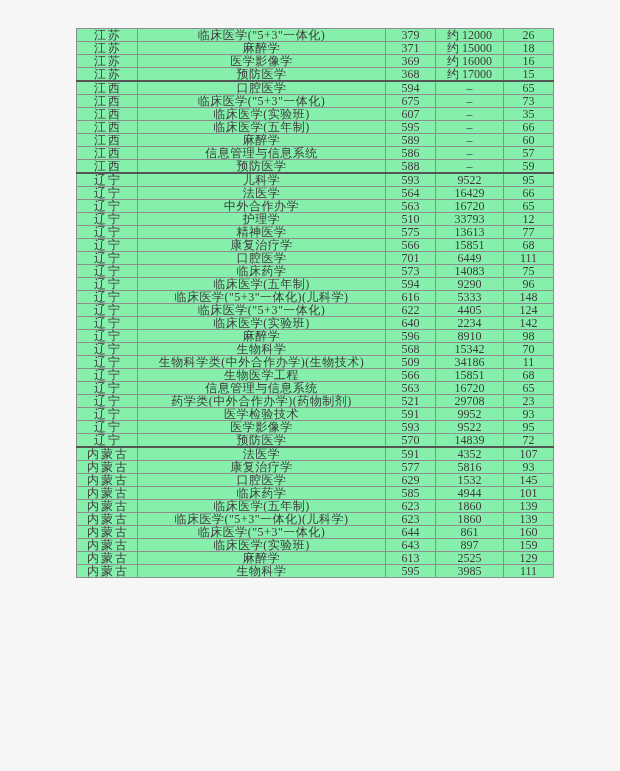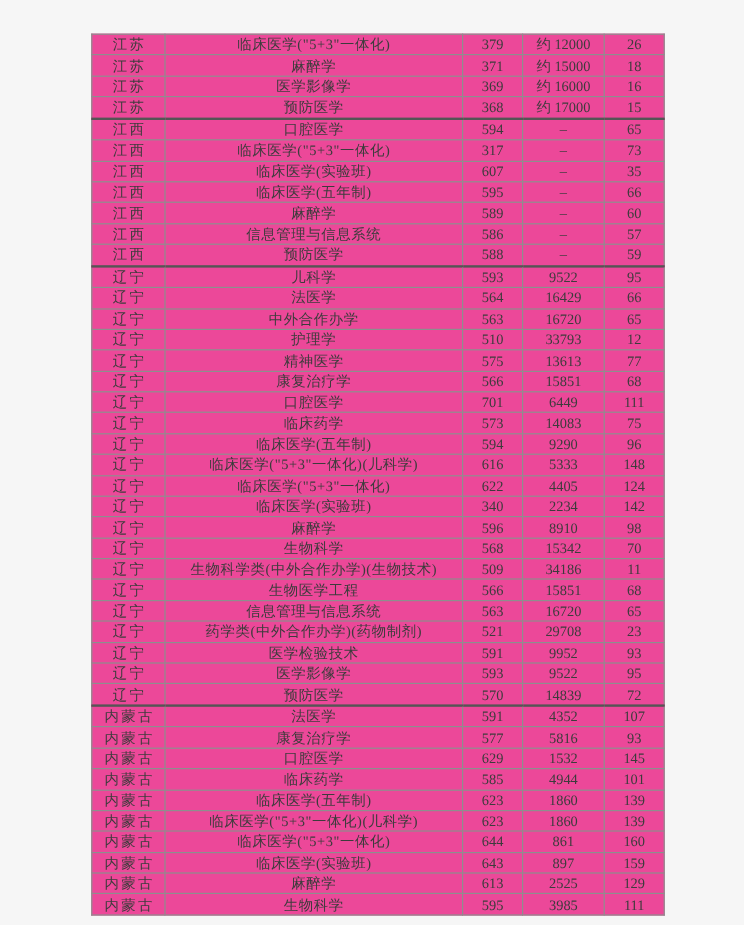--- a/index.html
+++ b/index.html
@@ -8,24 +8,24 @@
     background: #f6f6f6;
     font-family: "Liberation Serif", "DejaVu Serif", serif;
     overflow: hidden;
   }
   .table-wrap {
     position: absolute;
     left: 76px; top: 28px;
     width: 477px; height: 735px;
   }
   table.score-table {
-    width: 477px; height: 735px;
+    width: 477px; height: 550px;
     border-collapse: collapse;
     table-layout: fixed;
-    background: #ec4899;
+    background: #86efac;
   }
   table.score-table td {
     border: 1px solid #8e8e8e;
     text-align: center;
     vertical-align: middle;
     color: #3c3c3c;
     font-size: 12px;
     line-height: 1;
     padding: 0;
     overflow: hidden;
@@ -88,21 +88,21 @@
         <tr>
           <td class="cell-province">江西</td>
           <td class="cell-major">口腔医学</td>
           <td class="cell-score">594</td>
           <td class="cell-rank">–</td>
           <td class="cell-extra">65</td>
         </tr>
         <tr>
           <td class="cell-province">江西</td>
           <td class="cell-major">临床医学("5+3"一体化)</td>
-          <td class="cell-score">317</td>
+          <td class="cell-score">675</td>
           <td class="cell-rank">–</td>
           <td class="cell-extra">73</td>
         </tr>
         <tr>
           <td class="cell-province">江西</td>
           <td class="cell-major">临床医学(实验班)</td>
           <td class="cell-score">607</td>
           <td class="cell-rank">–</td>
           <td class="cell-extra">35</td>
         </tr>
@@ -207,21 +207,21 @@
         <tr>
           <td class="cell-province">辽宁</td>
           <td class="cell-major">临床医学("5+3"一体化)</td>
           <td class="cell-score">622</td>
           <td class="cell-rank">4405</td>
           <td class="cell-extra">124</td>
         </tr>
         <tr>
           <td class="cell-province">辽宁</td>
           <td class="cell-major">临床医学(实验班)</td>
-          <td class="cell-score">340</td>
+          <td class="cell-score">640</td>
           <td class="cell-rank">2234</td>
           <td class="cell-extra">142</td>
         </tr>
         <tr>
           <td class="cell-province">辽宁</td>
           <td class="cell-major">麻醉学</td>
           <td class="cell-score">596</td>
           <td class="cell-rank">8910</td>
           <td class="cell-extra">98</td>
         </tr>

